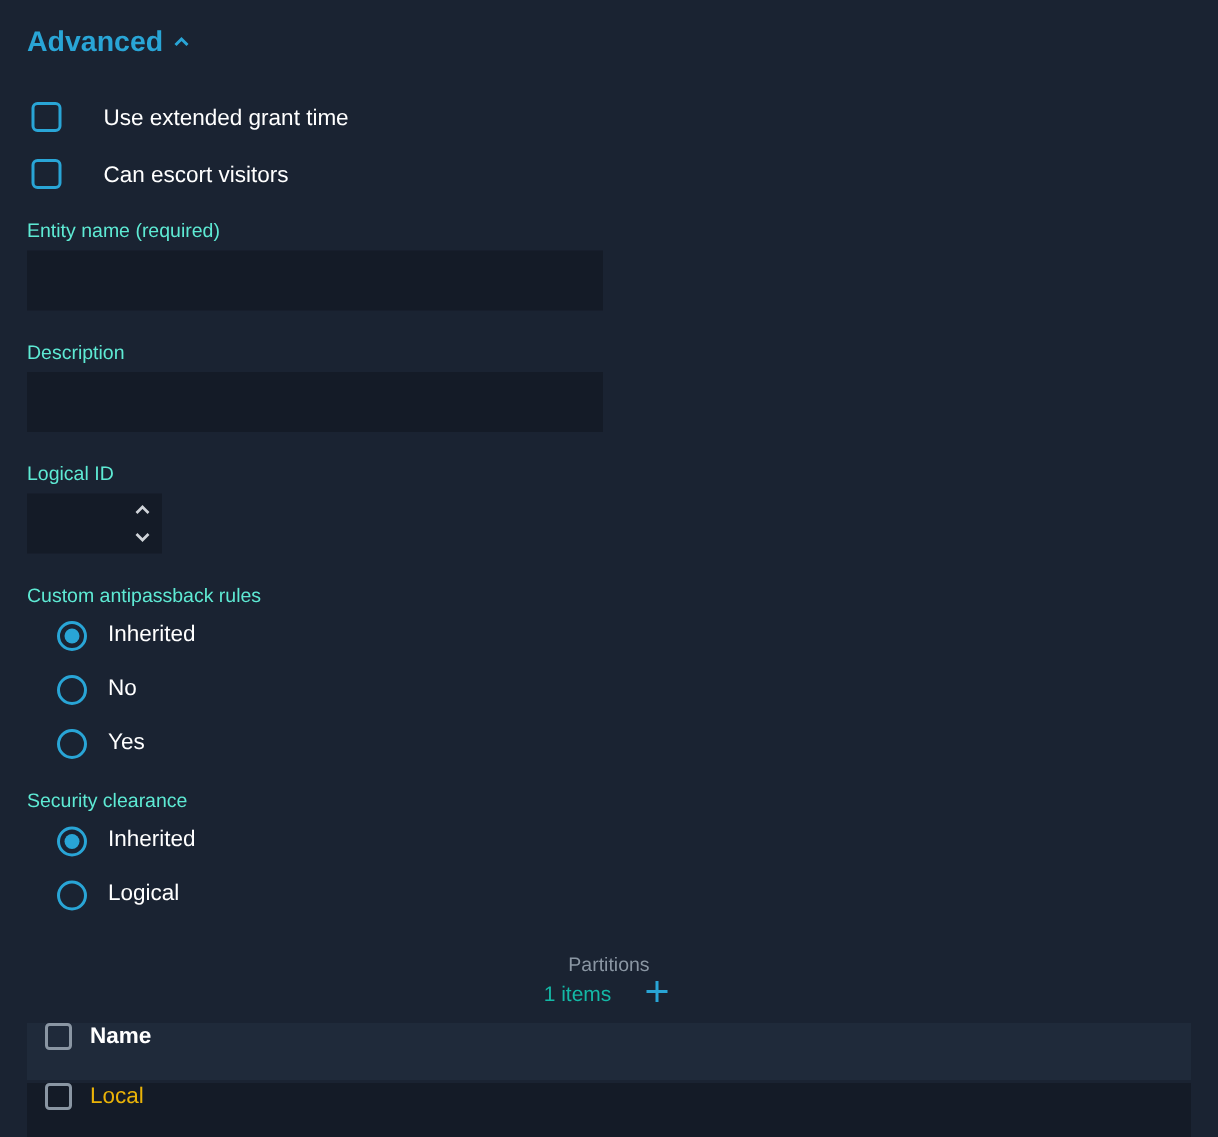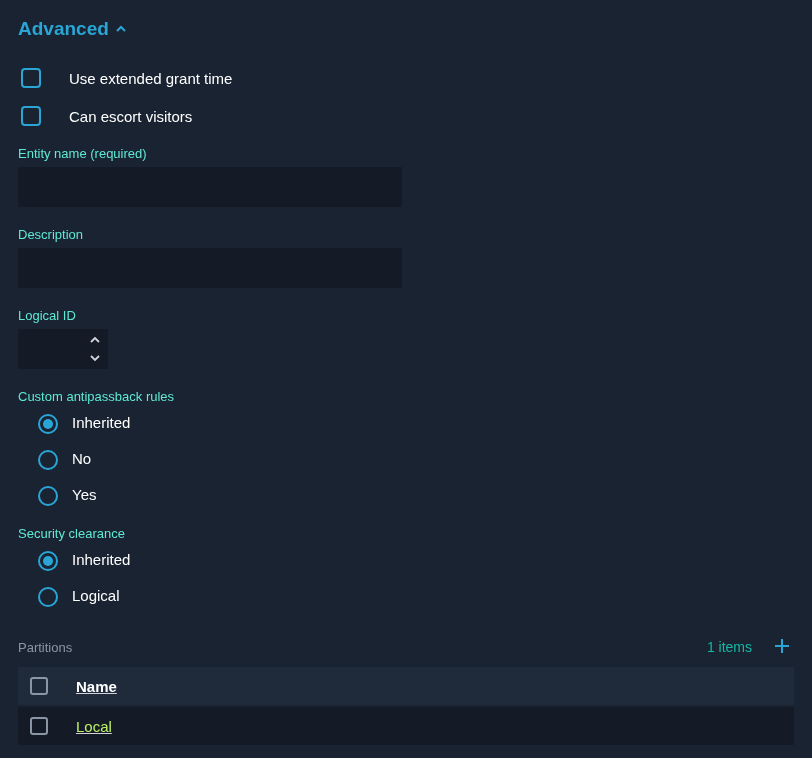--- a/index.html
+++ b/index.html
@@ -140,20 +140,21 @@
       font-size: 15px;
     }
     .partitions-section {
       margin-top: 28px;
     }
     .partitions-header {
       display: flex;
       justify-content: space-between;
       align-items: center;
       margin-bottom: 8px;
+      flex-direction: column;
     }
     .partitions-title {
       color: #8a96a3;
       font-size: 13px;
     }
     .partitions-right {
       display: flex;
       align-items: center;
       gap: 18px;
     }
@@ -172,25 +173,24 @@
     }
     .add-btn svg {
       width: 18px;
       height: 18px;
     }
     .table {
       width: 100%;
     }
     .table-row {
       display: flex;
-      align-items: center;
+      align-items: flex-start;
       height: 38px;
       padding: 0 12px;
-      gap: 28px;
-      text-decoration: underline;
+      gap: 12px;
     }
     .table-header-row {
       background: #1f2a3a;
     }
     .table-data-row {
       background: #141b27;
       margin-top: 2px;
     }
     .table-checkbox {
       width: 18px;
@@ -200,21 +200,21 @@
       background: transparent;
       cursor: pointer;
       flex-shrink: 0;
     }
     .table-header-cell {
       color: #ffffff;
       font-weight: 700;
       font-size: 15px;
     }
     .table-cell {
-      color: #bef264;
+      color: #eab308;
       font-size: 15px;
     }
   </style>
 </head>
 <body>
 
 <div class="header">
   <span>Advanced</span>
   <span>
     <svg viewBox="0 0 12 12" fill="none" stroke="currentColor" stroke-width="2">

